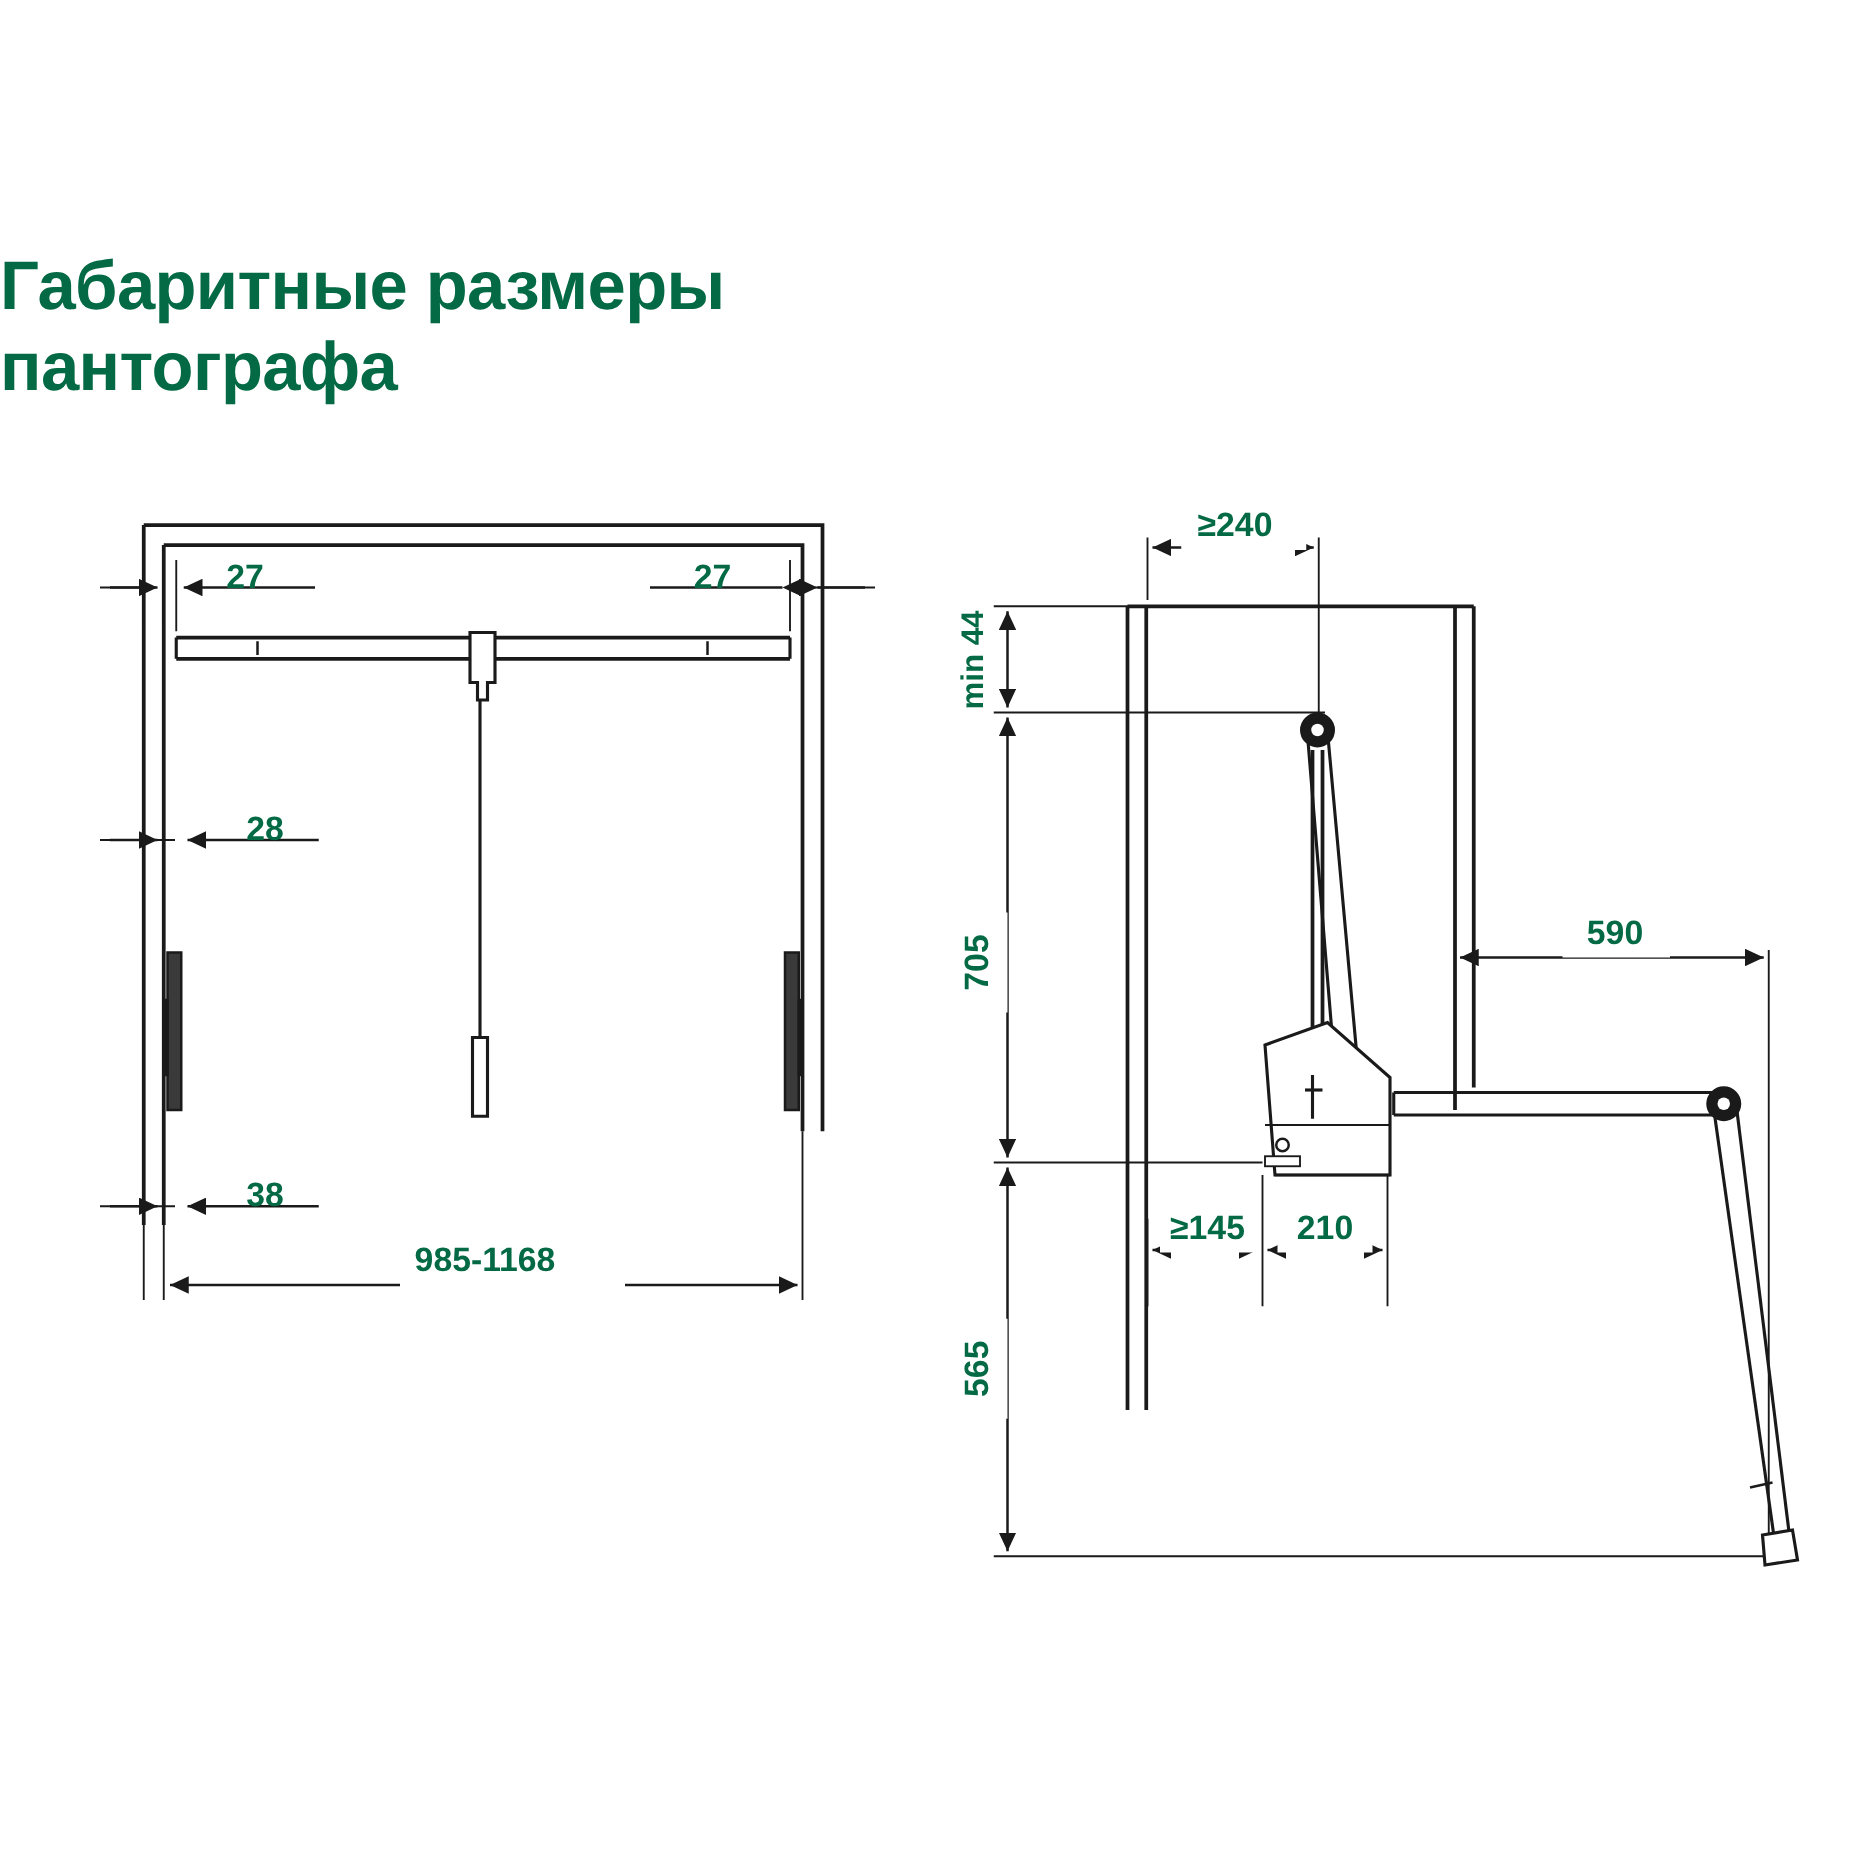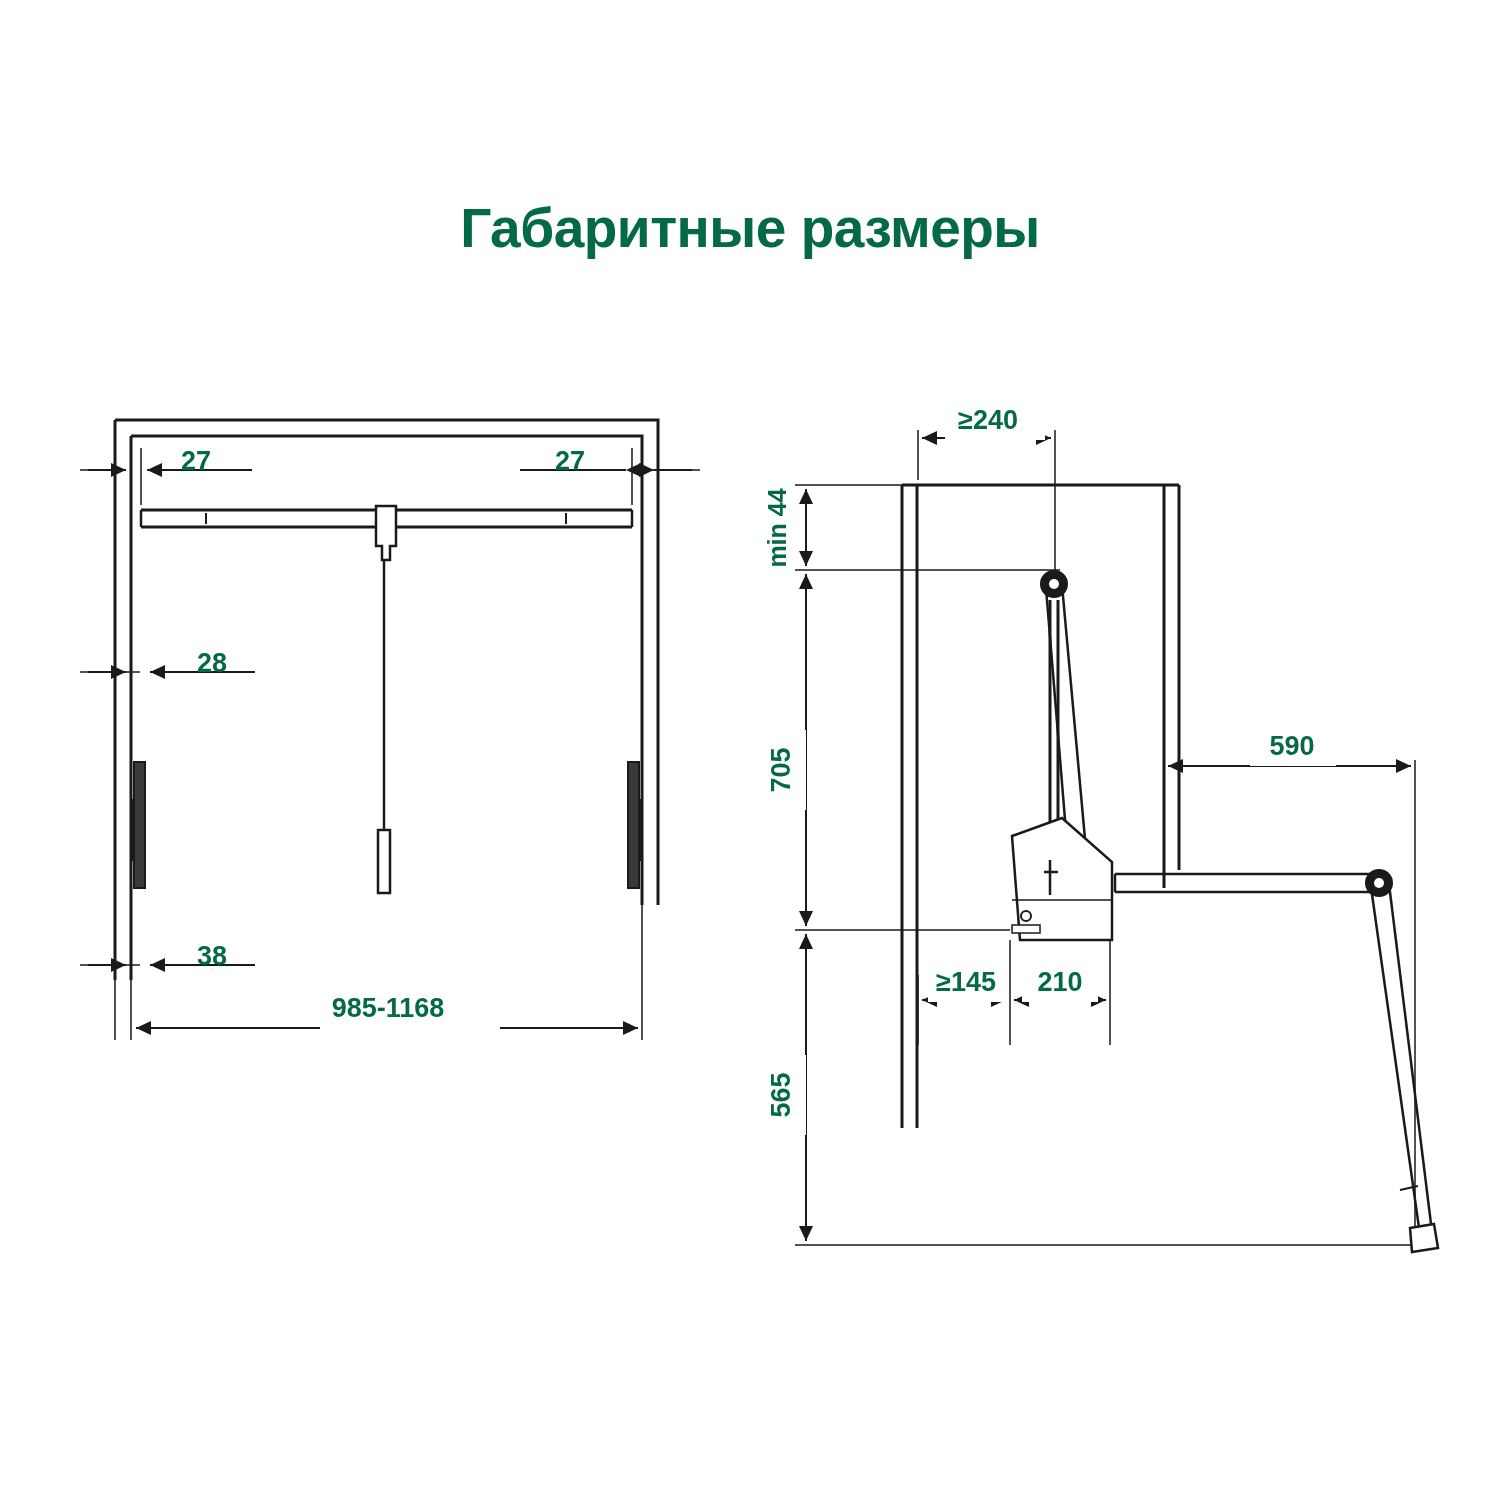--- a/index.html
+++ b/index.html
@@ -17,21 +17,21 @@
   #page {
     position: relative;
     width: 1500px;
     height: 1499px;
   }
   .title-block {
     position: absolute;
     left: 0;
     top: 196px;
     width: 1500px;
-    text-align: center;
+    text-align: left;
     color: #046A45;
     font-weight: bold;
     font-size: 55px;
     line-height: 1.18;
     letter-spacing: -0.5px;
   }
   .title-line {
     display: block;
   }
   svg.drawing {
@@ -51,20 +51,21 @@
     font-size: 25px;
   }
 </style>
 </head>
 <body>
 
 <div id="page">
 
   <div class="title-block">
     <span class="title-line">Габаритные размеры</span>
+    <span class="title-line">пантографа</span>
   </div>
 
   <svg class="drawing" viewBox="0 0 1500 1499">
     <defs>
       <marker id="arrR" markerWidth="16" markerHeight="14" refX="15" refY="7" orient="auto" markerUnits="userSpaceOnUse">
         <path d="M0,0 L15,7 L0,14 z" fill="#1a1a1a"></path>
       </marker>
       <marker id="arrL" markerWidth="16" markerHeight="14" refX="1" refY="7" orient="auto" markerUnits="userSpaceOnUse">
         <path d="M16,0 L1,7 L16,14 z" fill="#1a1a1a"></path>
       </marker>

